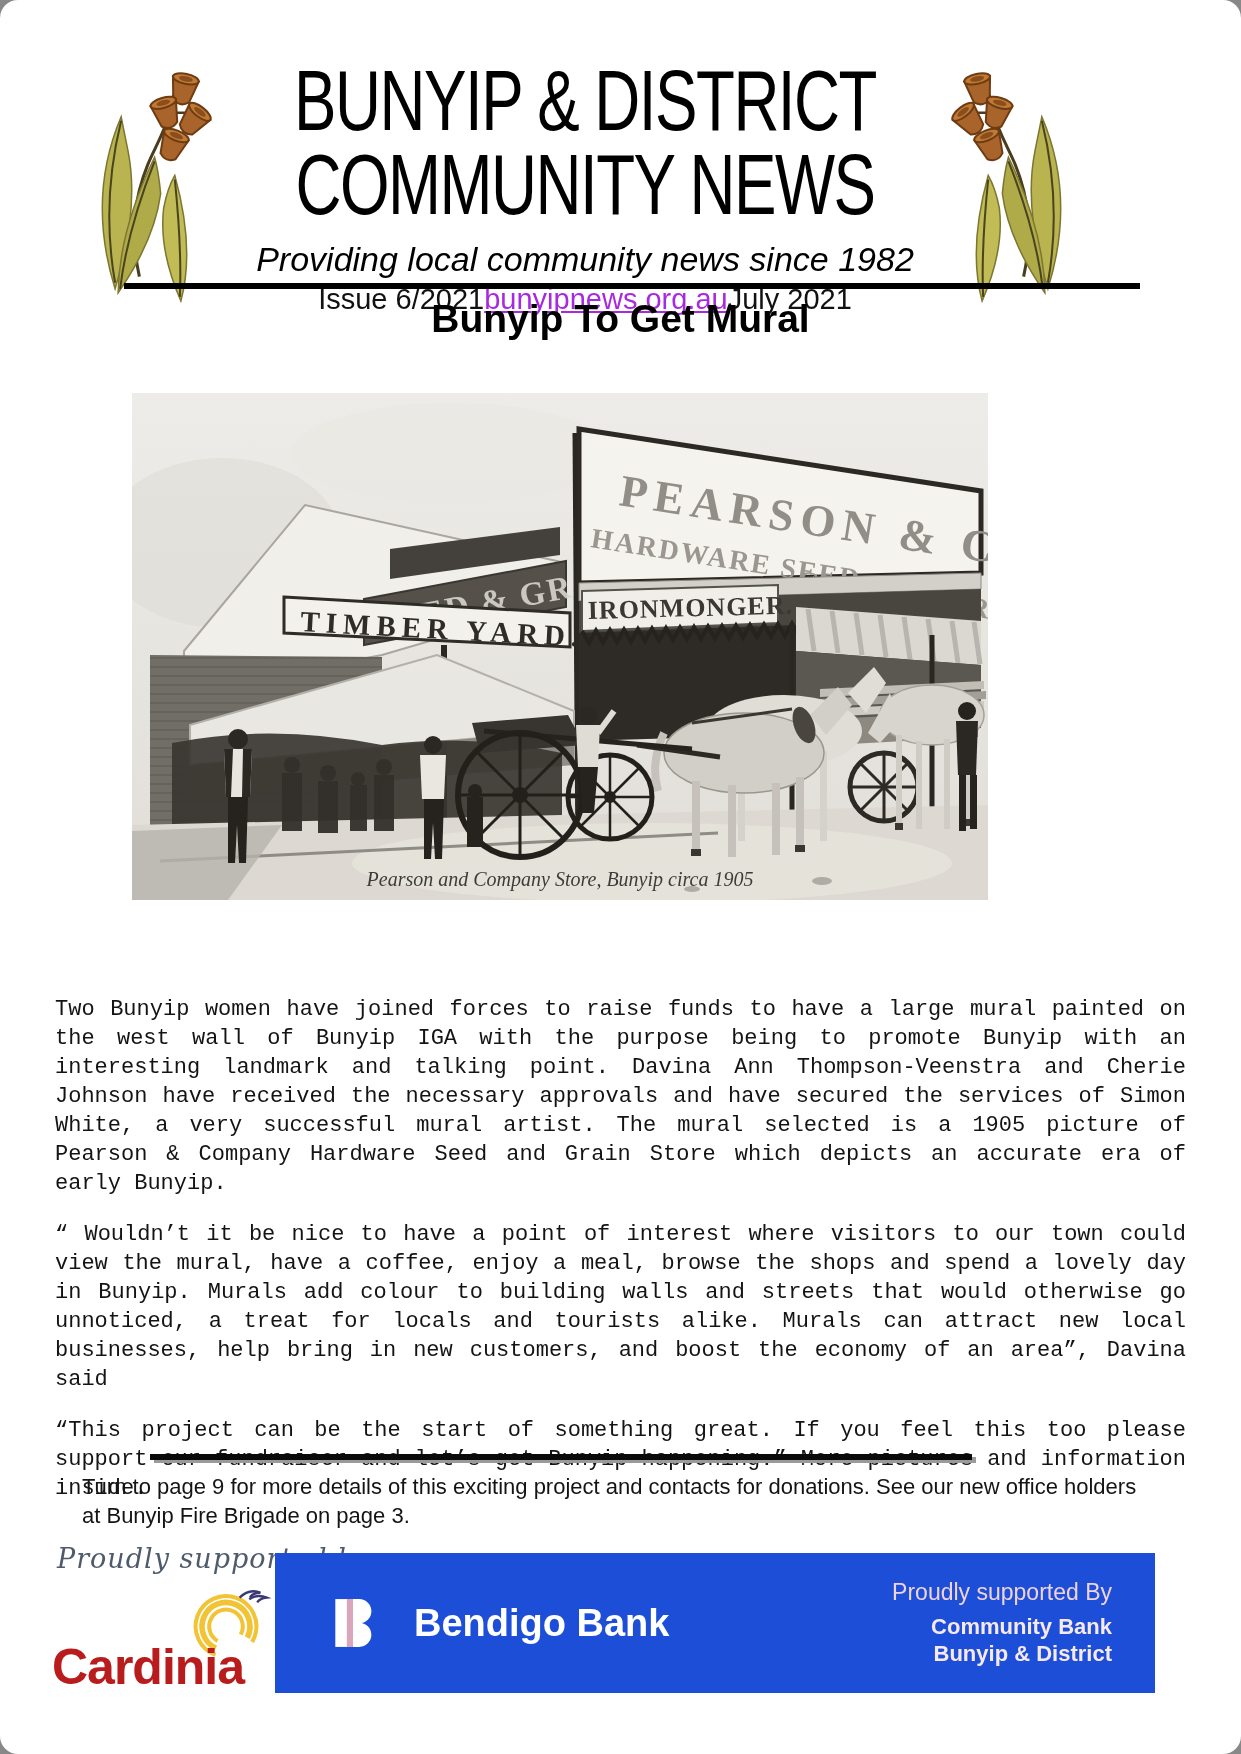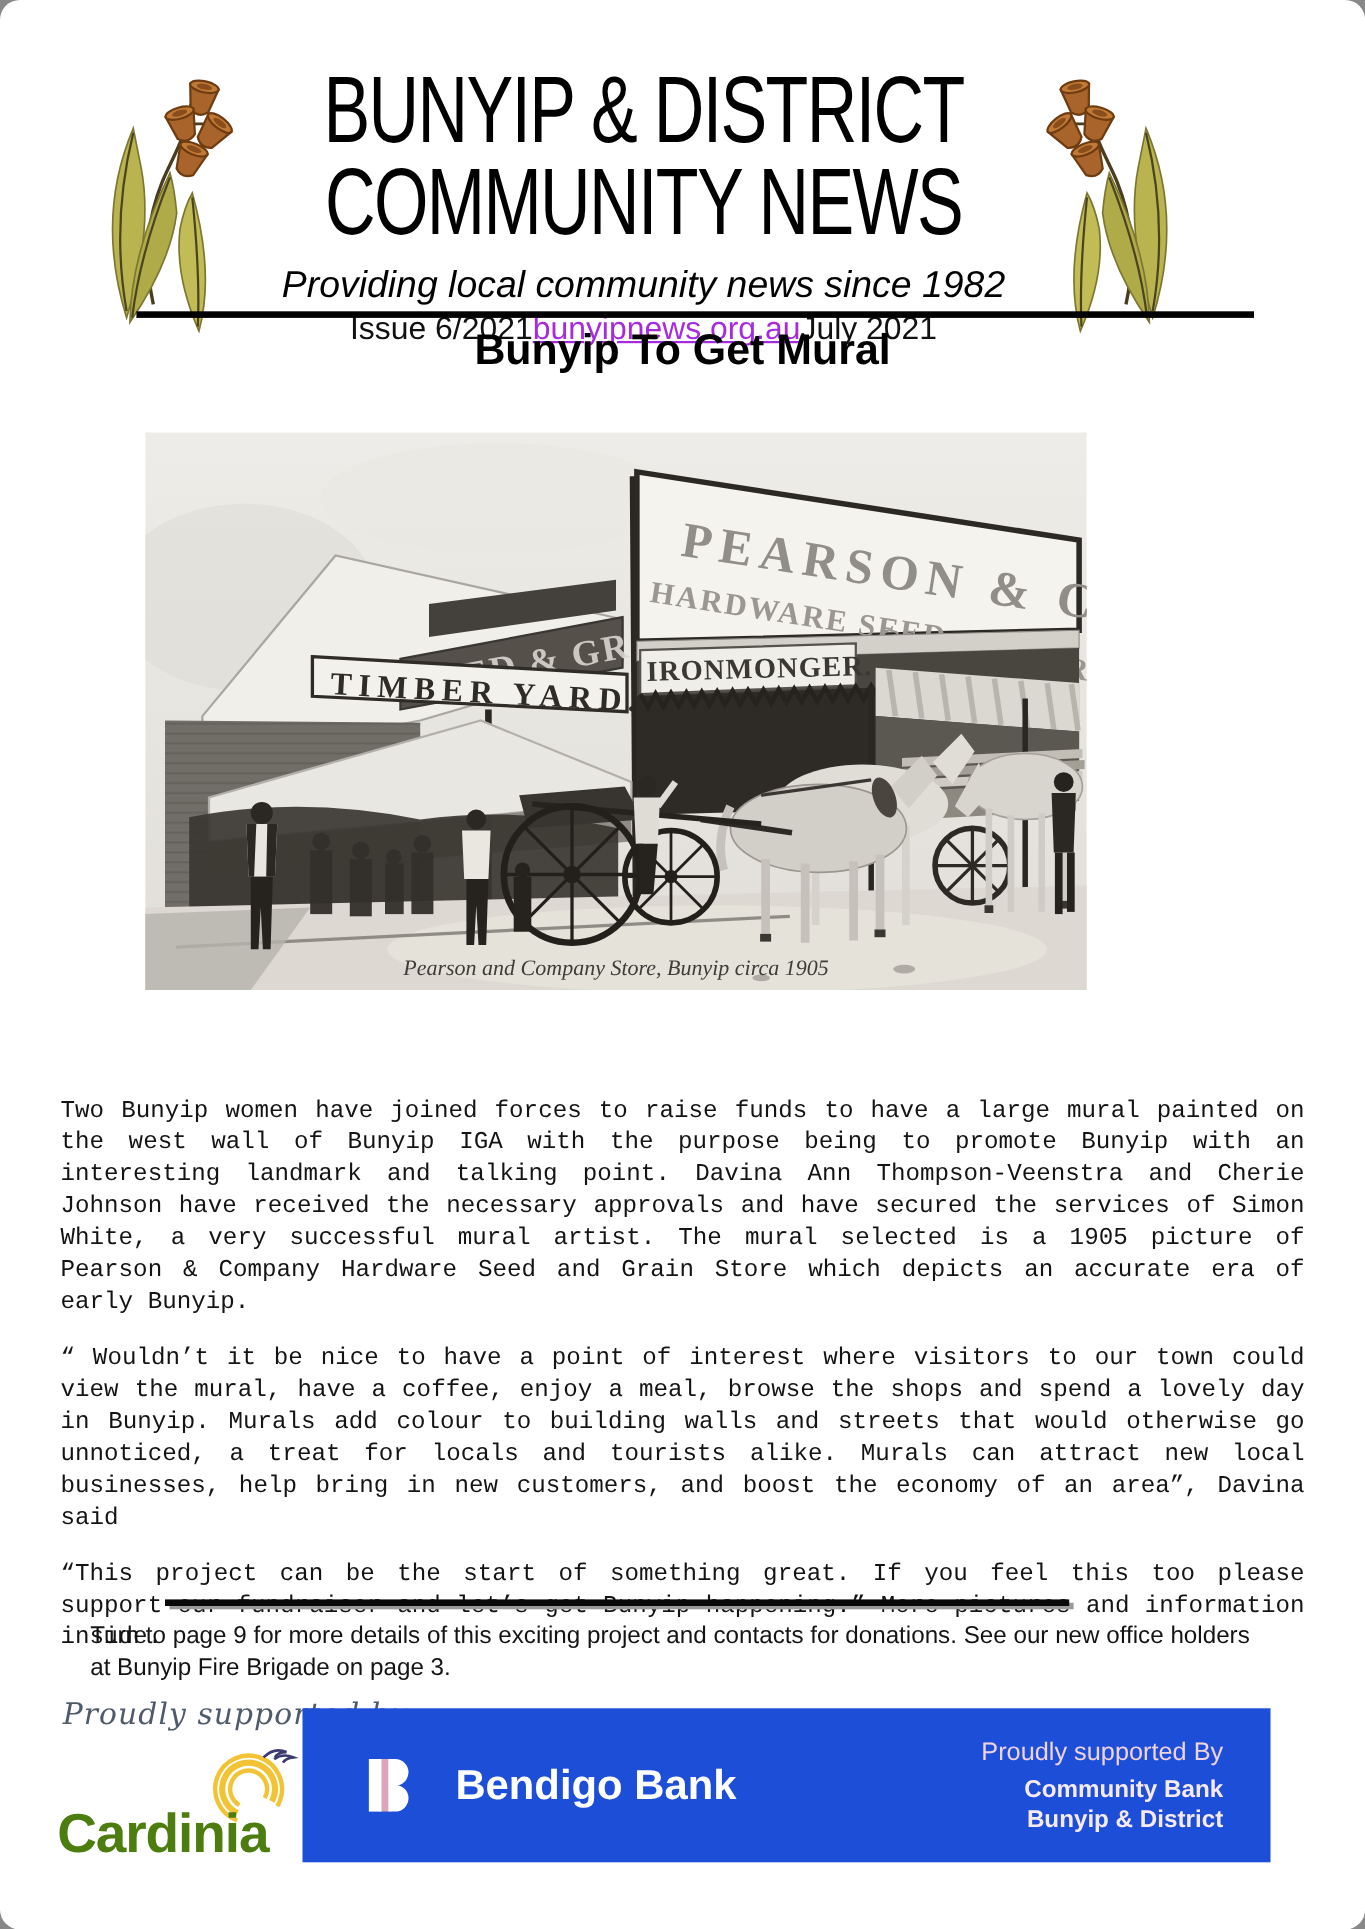--- a/index.html
+++ b/index.html
@@ -28,21 +28,21 @@
   .mid-divider{position:absolute;top:1454px;left:150px;width:822px;height:6px;background:#0a0a0a;
                box-shadow:4px 3px 0 #9a9a9a;}
   .note{position:absolute;top:1472px;left:82px;width:1078px;font-size:22px;line-height:29px;color:#141414;}
 
   
   .script-supported{position:absolute;top:1543px;left:57px;font-family:"DejaVu Serif",serif;
                     font-style:italic;font-size:27px;letter-spacing:1px;color:#4F5B6B;}
   .cardinia{position:absolute;top:1580px;left:42px;width:234px;height:145px;}
   .cardinia-swirl{position:absolute;top:0px;left:140px;width:96px;height:78px;}
   .cardinia-word{position:absolute;top:58px;left:10px;font-size:50px;font-weight:bold;
-                 letter-spacing:-1px;color:#4d7c0f;}
+                 letter-spacing:-1px;color:#b91c1c;}
   .maroon-bar{position:absolute;top:1553px;left:275px;width:880px;height:140px;background:#1d4ed8;
               display:flex;align-items:center;justify-content:space-between;
               padding:0 43px 0 55px;box-sizing:border-box;}
   .bendigo-left{display:flex;align-items:center;gap:22px;}
   .bendigo-b{width:62px;height:58px;}
   .bendigo-word{font-size:38px;font-weight:bold;color:#ffffff;letter-spacing:0px;}
   .bar-right{text-align:right;line-height:1.25;}
   .bar-right .l1{font-size:23px;color:#EFD3DF;margin-bottom:6px;}
   .bar-right .l2,.bar-right .l3{font-size:22px;font-weight:bold;color:#F6EAF0;}
 </style>

